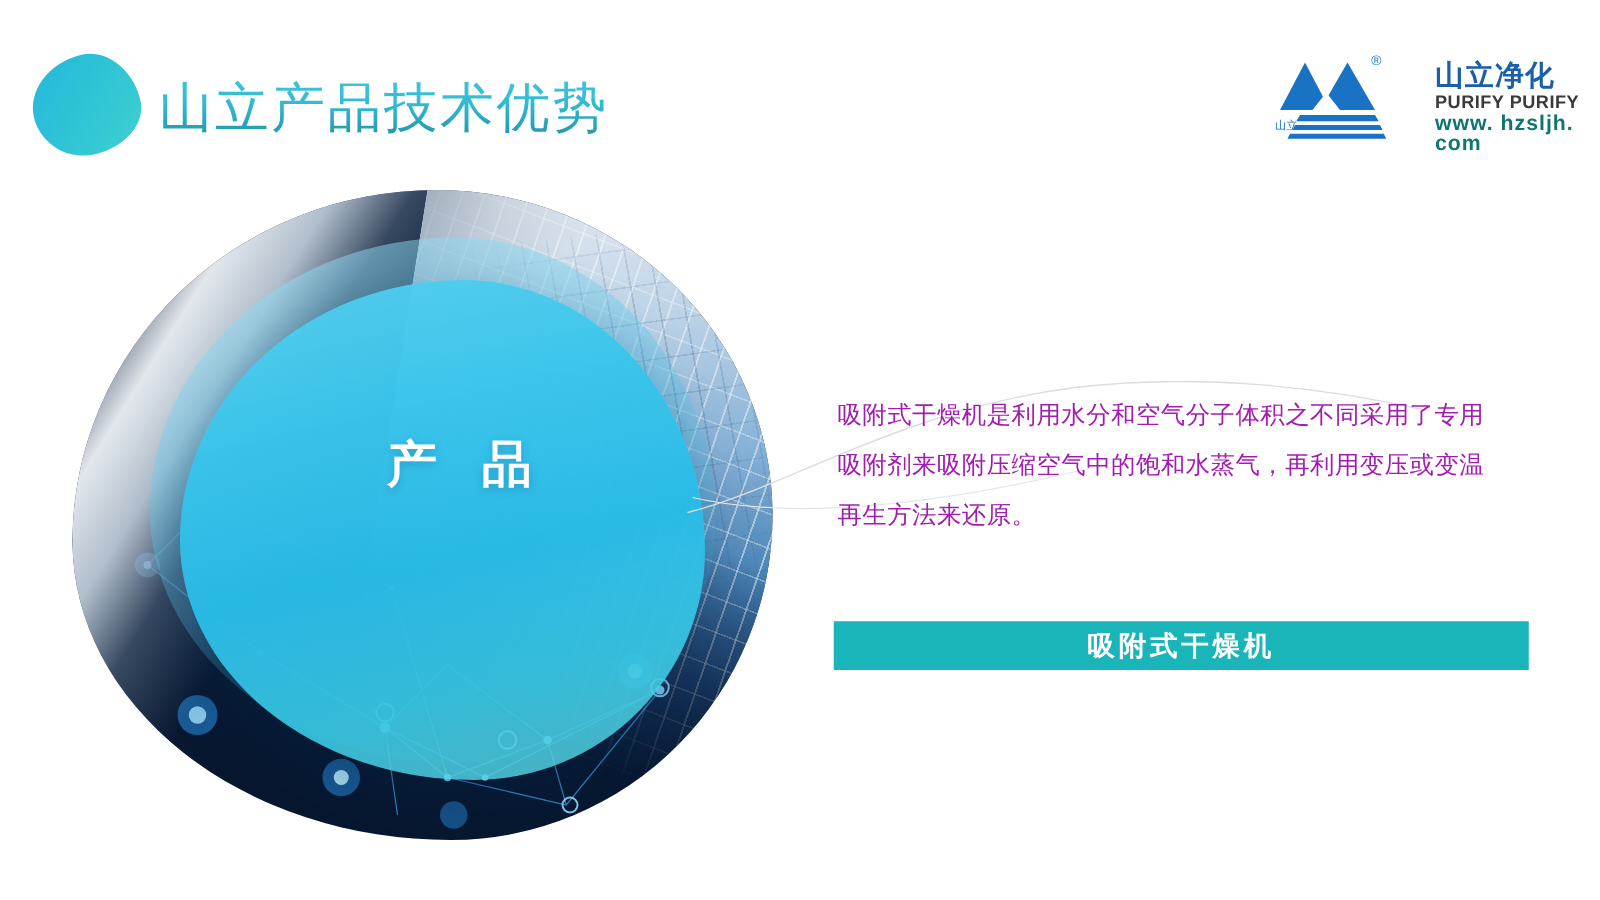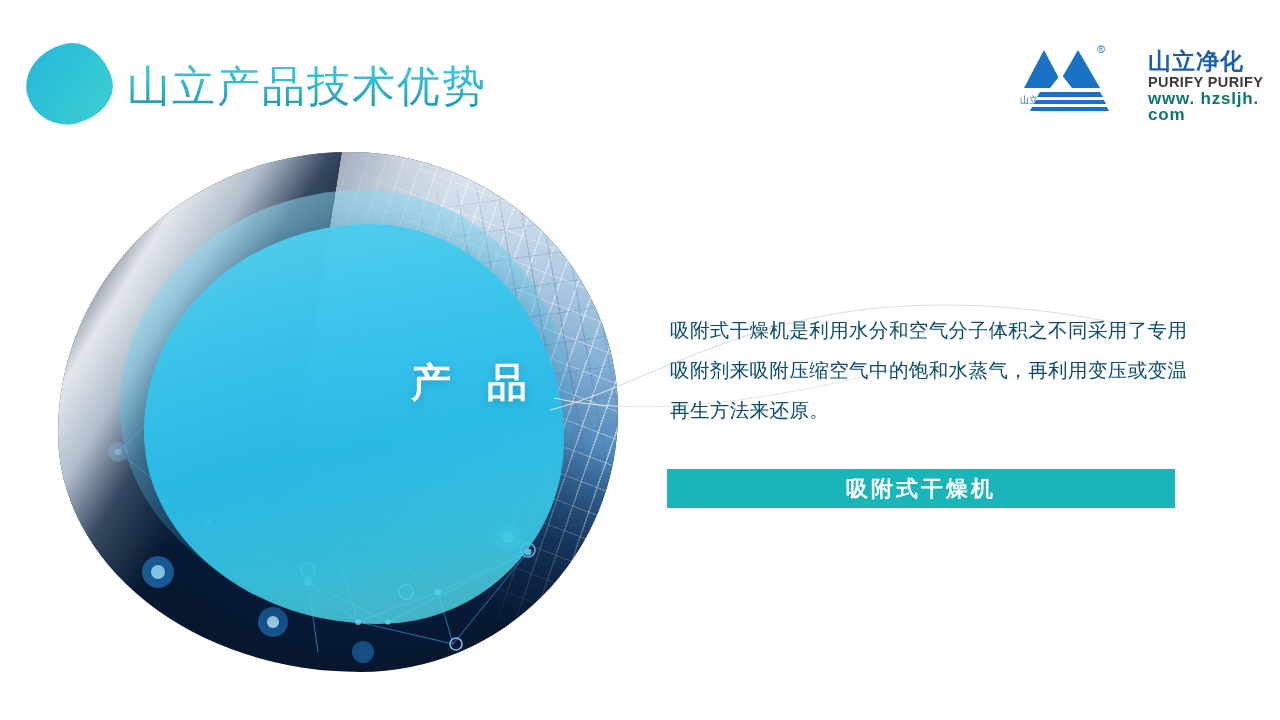--- a/index.html
+++ b/index.html
@@ -105,43 +105,43 @@
         rgba(56,197,225,.93) 78%,
         rgba(96,214,226,.80) 100%);
     box-shadow:0 14px 46px rgba(10,40,80,.35);
   }
   #hero-inner-halo{
     position:absolute; left:62px; top:38px; width:452px; height:420px;
     border-radius:54% 46% 46% 54% / 52% 54% 46% 48%;
     background:linear-gradient(160deg, rgba(160,226,245,.55) 0%, rgba(96,203,238,.42) 40%, rgba(60,180,225,.18) 75%, rgba(60,180,225,0) 100%);
   }
   #hero-label{
-    position:absolute; left:150px; top:204px; width:330px; text-align:right;
+    position:absolute; left:150px; top:194px; width:330px; text-align:center;
     color:#ffffff; text-shadow:0 2px 8px rgba(0,40,80,.22);
   }
   #hero-label-cn{
     font-size:40px; font-weight:bold; letter-spacing:11px;
     font-family:"DejaVu Sans","Liberation Sans",sans-serif; line-height:52px;
   }
   #hero-label-en{
     font-size:45px; font-weight:600; letter-spacing:1.5px;
     font-family:"Liberation Sans",sans-serif; line-height:54px;
   }
 
   
   #connector{ position:absolute; left:540px; top:270px; width:700px; height:180px; pointer-events:none; }
 
   
   #description{
     position:absolute; left:670px; top:312px; width:524px;
-    font-size:19.5px; line-height:40px; color:#0c4a6e; letter-spacing:.4px;
-    font-family:Liberation Mono, monospace;
+    font-size:19.5px; line-height:40px; color:#a21caf; letter-spacing:.4px;
+    font-family:Liberation Sans, sans-serif;
   }
   #product-banner{
-    position:absolute; left:667px; top:469px; width:508px; height:39px;
+    position:absolute; left:667px; top:497px; width:556px; height:39px;
     display:flex; align-items:center; justify-content:center;
   }
   #product-banner-label{
     color:#ffffff; font-size:22px; font-weight:bold; letter-spacing:3px;
     font-family:"DejaVu Sans","Liberation Sans",sans-serif;
   }
 </style>
 </head>
 <body>
 

